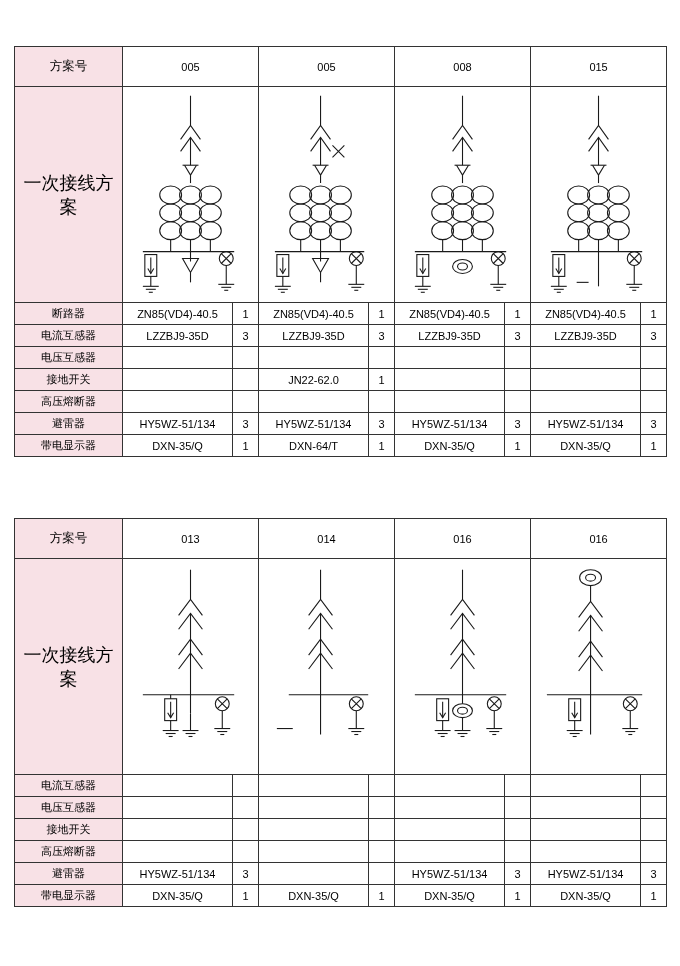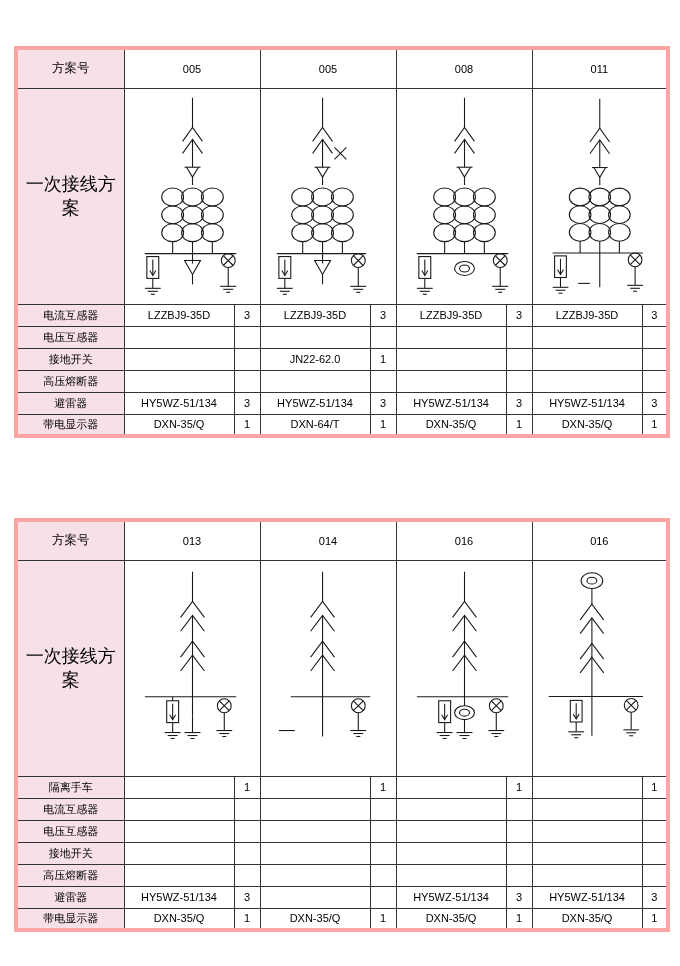--- a/index.html
+++ b/index.html
@@ -18,21 +18,21 @@
     font-size:13px;
     font-weight:bold;
     color:#0369a1;
     letter-spacing:0.5px;
     margin-top:45px;
   }
 
   table.scheme{
     border-collapse:collapse;
     table-layout:fixed;
-    border:4px solid #fca5a5;
+    border:1px solid #fca5a5;
     position:absolute;
     left:14px;
     width:652px;
     background:#fff;
   }
   table.scheme td{
     border:1px solid #333;
     font-size:11px;
     text-align:center;
     vertical-align:middle;
@@ -74,21 +74,21 @@
         <col style="width:26px">
       <col style="width:110px">
         <col style="width:26px">
     </colgroup>
     <tbody>
       <tr>
         <td class="lbl head">方案号</td>
         <td class="hdrnum" colspan="2">005</td>
         <td class="hdrnum" colspan="2">005</td>
         <td class="hdrnum" colspan="2">008</td>
-        <td class="hdrnum" colspan="2">011</td>
+        <td class="hdrnum" colspan="2">015</td>
       </tr>
       <tr>
         <td class="lbl diagram">一次接线方案</td>
 
         <td class="diagcell" colspan="2">
           <svg class="diagwrap" width="136" height="215" viewBox="0 0 136 215">
             <g class="ln">
               <line x1="68" y1="8" x2="68" y2="38"></line>
               <path d="M58 52 L68 38 L78 52"></path>
               <path d="M58 64 L68 50 L78 64"></path>
@@ -263,20 +263,31 @@
               <line x1="104" y1="179" x2="104" y2="198"></line>
               <line x1="96" y1="198" x2="112" y2="198"></line>
               <line x1="99" y1="201" x2="109" y2="201"></line>
               <line x1="102" y1="204" x2="106" y2="204"></line>
             </g>
           </svg>
         </td>
       </tr>
 
       <tr>
+        <td class="lbl">断路器</td>
+        <td class="val">ZN85(VD4)-40.5</td>
+        <td class="num">1</td>
+        <td class="val">ZN85(VD4)-40.5</td>
+        <td class="num">1</td>
+        <td class="val">ZN85(VD4)-40.5</td>
+        <td class="num">1</td>
+        <td class="val">ZN85(VD4)-40.5</td>
+        <td class="num">1</td>
+      </tr>
+      <tr>
         <td class="lbl">电流互感器</td>
         <td class="val">LZZBJ9-35D</td>
         <td class="num">3</td>
         <td class="val">LZZBJ9-35D</td>
         <td class="num">3</td>
         <td class="val">LZZBJ9-35D</td>
         <td class="num">3</td>
         <td class="val">LZZBJ9-35D</td>
         <td class="num">3</td>
       </tr>
@@ -475,31 +486,20 @@
               <line x1="100" y1="152" x2="100" y2="170"></line>
               <line x1="92" y1="170" x2="108" y2="170"></line>
               <line x1="95" y1="173" x2="105" y2="173"></line>
               <line x1="98" y1="176" x2="102" y2="176"></line>
             </g>
           </svg>
         </td>
       </tr>
 
       <tr>
-        <td class="lbl">隔离手车</td>
-        <td class="val"></td>
-        <td class="num">1</td>
-        <td class="val"></td>
-        <td class="num">1</td>
-        <td class="val"></td>
-        <td class="num">1</td>
-        <td class="val"></td>
-        <td class="num">1</td>
-      </tr>
-      <tr>
         <td class="lbl">电流互感器</td>
         <td class="val"></td>
         <td class="num"></td>
         <td class="val"></td>
         <td class="num"></td>
         <td class="val"></td>
         <td class="num"></td>
         <td class="val"></td>
         <td class="num"></td>
       </tr>

